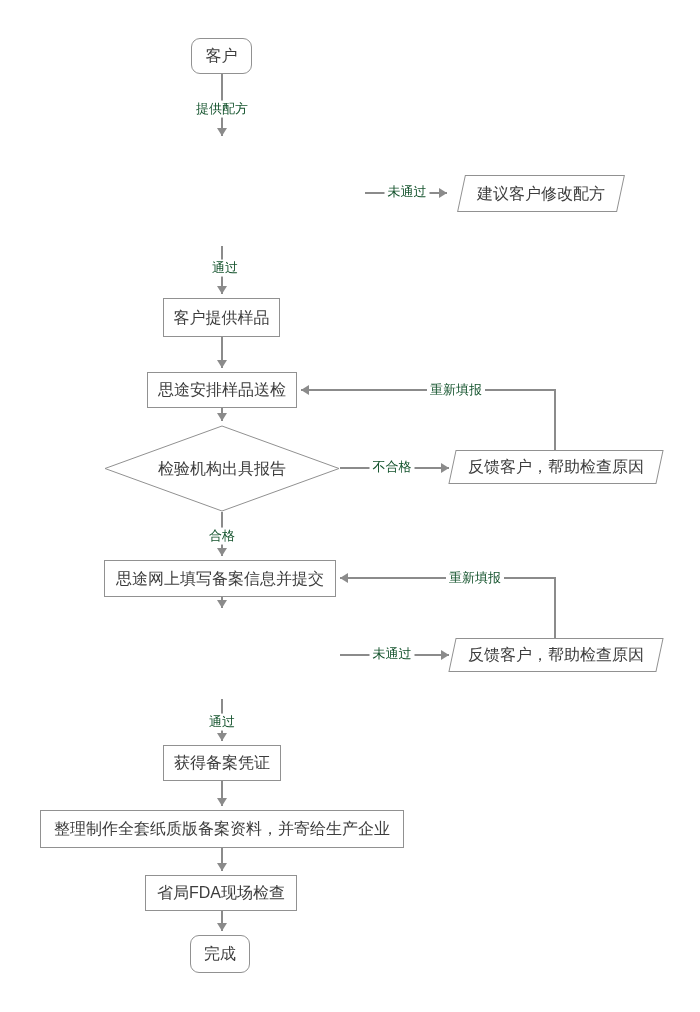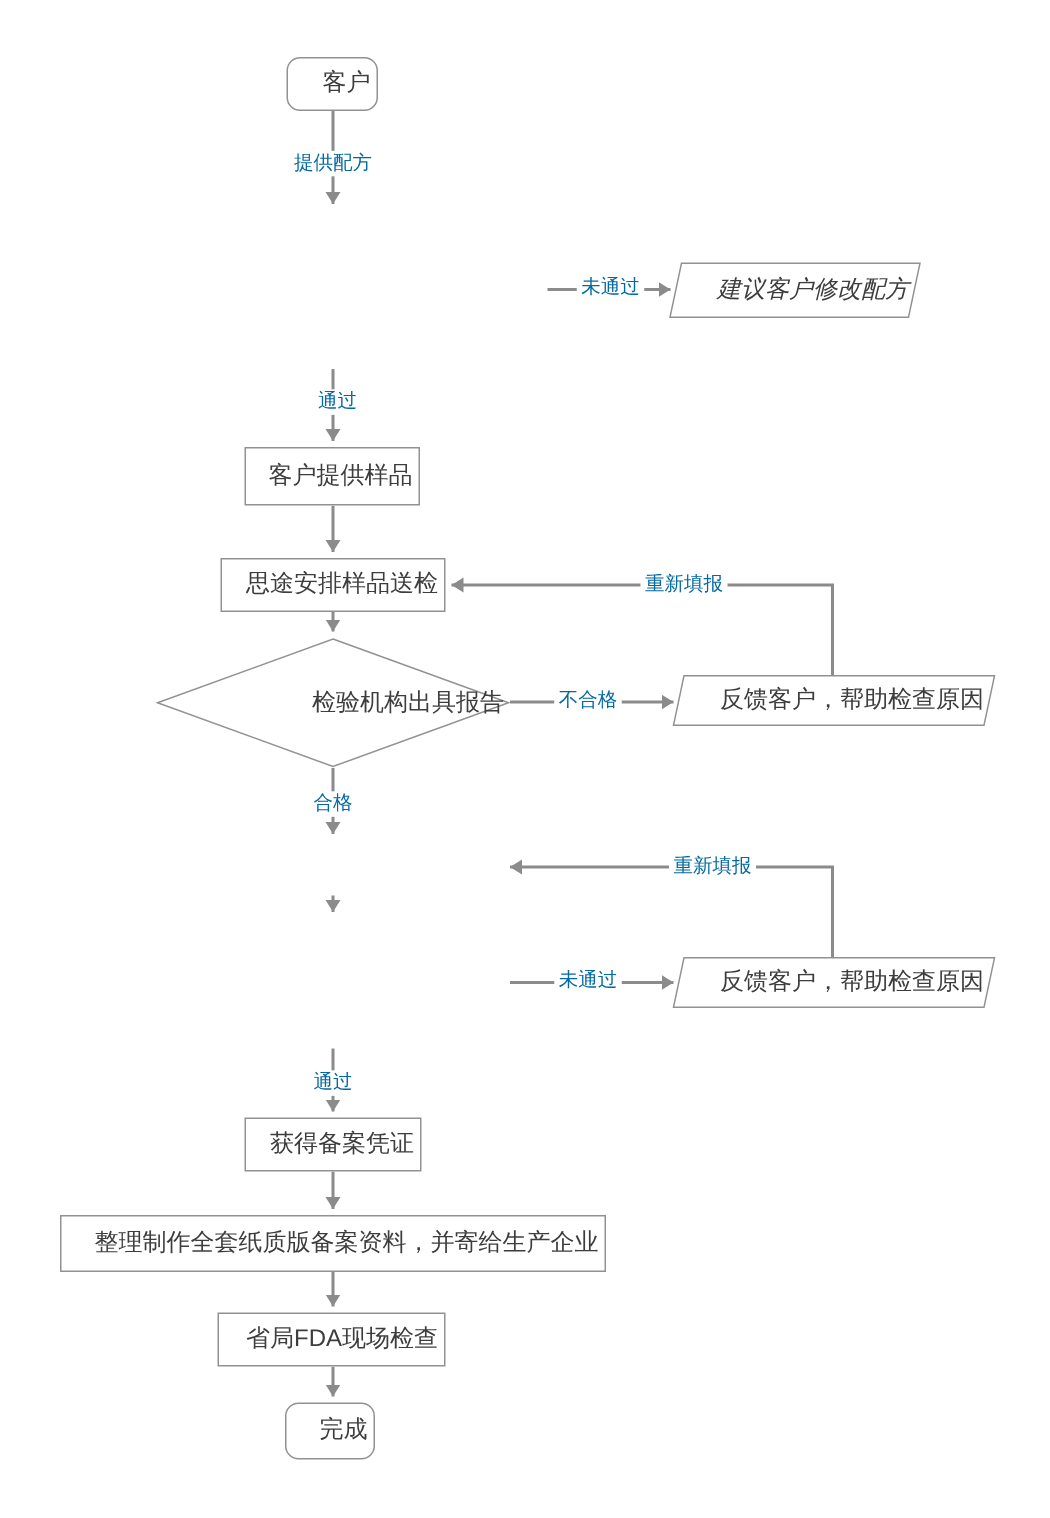--- a/index.html
+++ b/index.html
@@ -9,21 +9,21 @@
     height: 1012px;
     background: #ffffff;
     font-family: "Liberation Sans", sans-serif;
     overflow: hidden;
   }
   .wires { position: absolute; left: 0; top: 0; }
   .node {
     position: absolute;
     display: flex;
     align-items: center;
-    justify-content: flex-end;
+    justify-content: center;
     box-sizing: border-box;
     color: #3d3d3d;
     font-size: 16px;
     text-align: center;
     line-height: 1.2;
     white-space: nowrap;
   }
   .box { background: #ffffff; border: 1px solid #919191; }
   .rounded { border-radius: 9px; }
   .diamond { border: none; background: transparent; }
@@ -33,21 +33,21 @@
     position: absolute; left: 0; top: 0; right: 0; bottom: 0;
     background: #ffffff; border: 1px solid #919191;
     transform: skewX(-12deg);
   }
   .lbl { position: relative; padding: 0 4px; }
   .serif .lbl { font-family: "Liberation Serif", serif; }
   .elabel {
     position: absolute;
     transform: translate(-50%, -50%);
     background: #ffffff;
-    color: #0369a1;
+    color: #14532d;
     font-size: 13px;
     padding: 0 3px;
     white-space: nowrap;
     line-height: 1.3;
   }
 </style>
 </head>
 <body>
 
 <div class="stage">
@@ -75,21 +75,21 @@
       <line x1="222" y1="848" x2="222" y2="871" marker-end="url(#arr)"></line>
       <line x1="222" y1="911" x2="222" y2="931" marker-end="url(#arr)"></line>
     </g>
   </svg>
 
   <div class="node box rounded" style="left:191px; top:38px;  width:61px;  height:36px;">
     <span class="lbl">客户</span>
   </div>
 
 
-  <div class="node para" style="left:450px; top:175px; width:160px; height:37px;font-style:italic;">
+  <div class="node para" style="left:461px; top:175px; width:160px; height:37px;">
     <div class="skewbg"></div>
     <span class="lbl">建议客户修改配方</span>
   </div>
 
   <div class="node box" style="left:163px; top:298px; width:117px; height:39px;">
     <span class="lbl">客户提供样品</span>
   </div>
 
   <div class="node box serif" style="left:147px; top:372px; width:150px; height:36px;">
     <span class="lbl">思途安排样品送检</span>
@@ -100,20 +100,23 @@
       <polygon points="118,1 235,43.5 118,86 1,43.5" fill="#ffffff" stroke="#919191" stroke-width="1"></polygon>
     </svg>
     <span class="lbl">检验机构出具报告</span>
   </div>
 
   <div class="node para" style="left:452px; top:450px; width:208px; height:34px;">
     <div class="skewbg"></div>
     <span class="lbl">反馈客户，帮助检查原因</span>
   </div>
 
+  <div class="node box serif" style="left:104px; top:560px; width:232px; height:37px;">
+    <span class="lbl">思途网上填写备案信息并提交</span>
+  </div>
 
 
   <div class="node para" style="left:452px; top:638px; width:208px; height:34px;">
     <div class="skewbg"></div>
     <span class="lbl">反馈客户，帮助检查原因</span>
   </div>
 
   <div class="node box" style="left:163px; top:745px; width:118px; height:36px;">
     <span class="lbl">获得备案凭证</span>
   </div>

